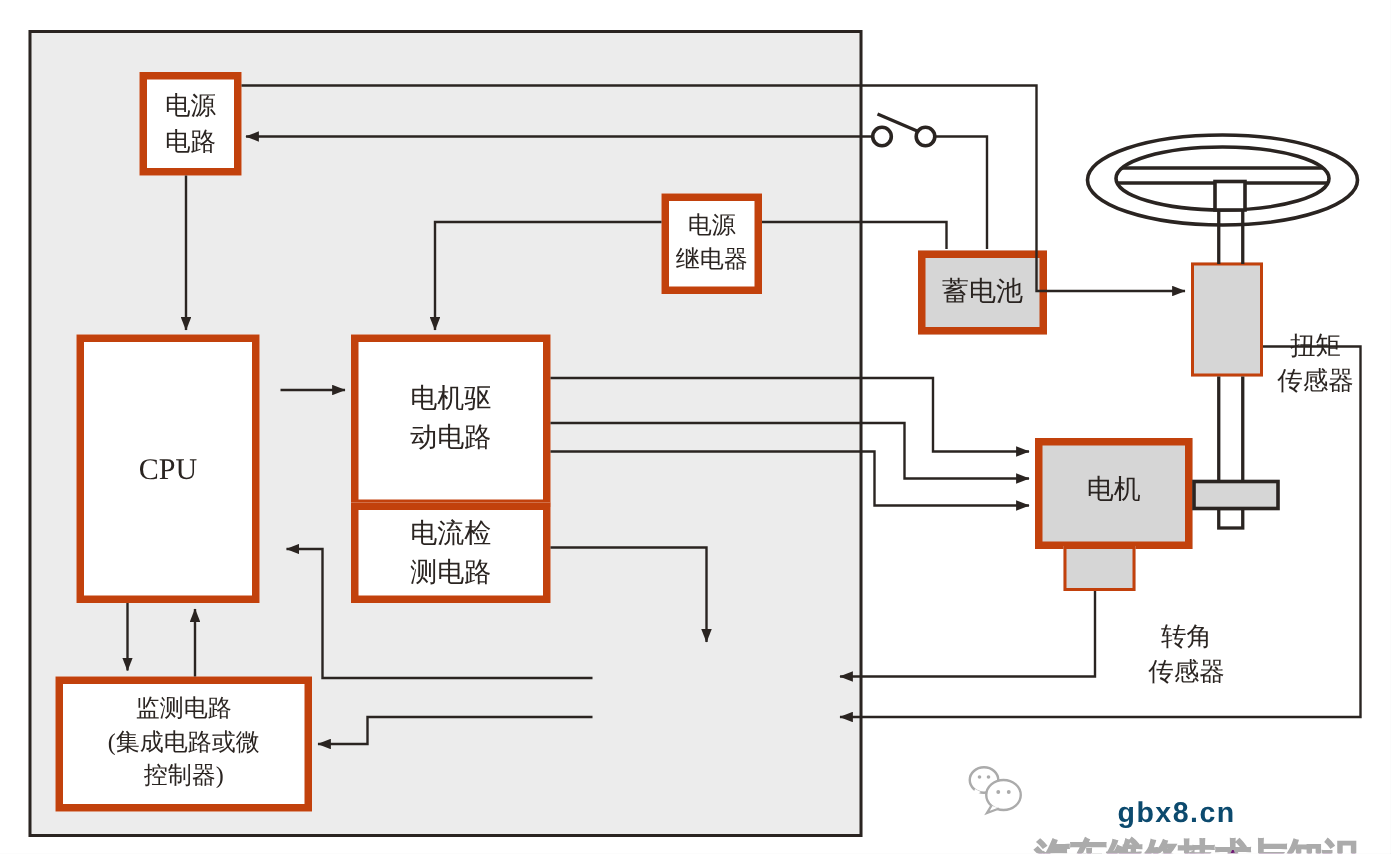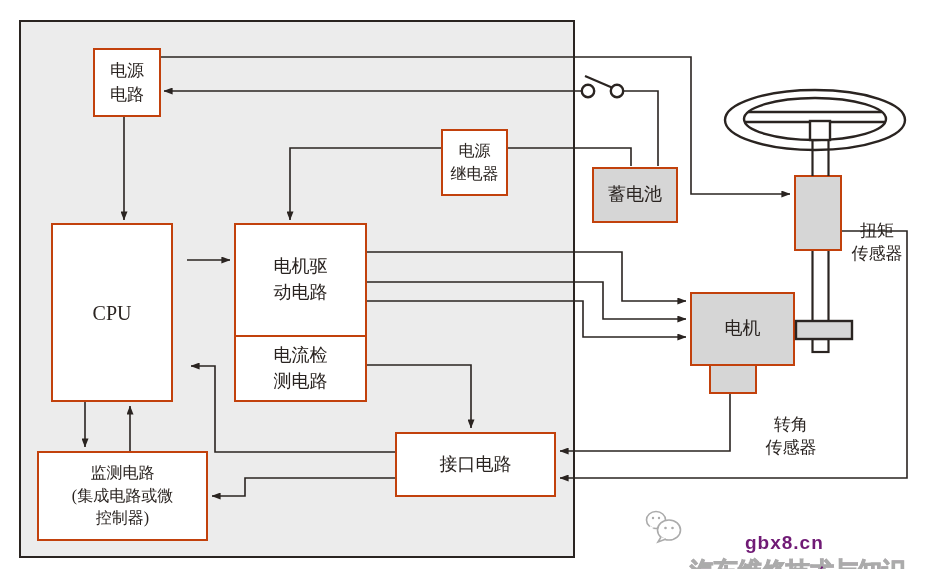--- a/index.html
+++ b/index.html
@@ -7,47 +7,47 @@
     position:relative;width:927px;height:569px;background:#ffffff;overflow:hidden;
     font-family:"Liberation Serif","DejaVu Serif",serif;color:#2a2421;
   }
   .abs{position:absolute;box-sizing:border-box;}
   #boundary{
     left:19px;top:20px;width:556px;height:538px;
     background:#ececec;border:2px solid #2a2421;z-index:1;
   }
   .blk{
     display:flex;align-items:center;justify-content:center;text-align:center;
-    background:#ffffff;border:2px solid #c2410c;z-index:4;
+    background:#ffffff;border:5px solid #c2410c;z-index:4;
   }
   .blk.gray{background:#d6d6d6;}
   .lbl{white-space:pre-line;line-height:1.4;}
   .freelabel{z-index:4;text-align:center;white-space:pre-line;line-height:1.35;font-size:17px;margin-top:46px;}
   #b-power   {left:93px;  top:48px;  width:68px;  height:69px;  font-size:17px;}
   #b-relay   {left:441px; top:129px; width:67px;  height:67px;  font-size:16px;}
-  #b-battery {left:592px; top:167px; width:86px;  height:56px;  font-size:18px;}
+  #b-battery {left:612px; top:167px; width:86px;  height:56px;  font-size:18px;}
   #b-cpu     {left:51px;  top:223px; width:122px; height:179px; font-size:20px;}
   #b-drive   {left:234px; top:223px; width:133px; height:115px; font-size:18px;font-family:Liberation Mono, monospace;}
   #b-current {left:234px; top:335px; width:133px; height:67px;  font-size:18px;}
   #b-monitor {left:37px;  top:451px; width:171px; height:90px;  font-size:16px;}
   #b-iface   {left:395px; top:432px; width:161px; height:65px;  font-size:18px;}
   #b-torque  {left:794px; top:175px; width:48px;  height:76px;  border-width:2px;}
-  #b-motor   {left:690px; top:292px; width:105px; height:74px;  font-size:18px;}
+  #b-motor   {left:690px; top:292px; width:105px; height:74px;  font-size:18px;font-family:Liberation Mono, monospace;}
   #b-angle   {left:709px; top:364px; width:48px;  height:30px;  border-width:2px;}
   #l-torque  {left:846px; top:174px; width:62px;}
   #l-angle   {left:760px; top:368px; width:62px;}
   #wires{left:0;top:0;width:927px;height:569px;z-index:6;pointer-events:none;}
   #watermark{left:630px;top:503px;width:297px;height:60px;z-index:3;}
   #wm-logo{position:absolute;left:14px;top:6px;}
   #wm-text{
     position:absolute;left:60px;top:8px;font-size:24px;letter-spacing:0px;
     color:#701a75;-webkit-text-stroke:1.1px #ababab;font-weight:bold;margin-top:44px;
   }
   #wm-site{
-    position:absolute;left:115px;top:29px;font-size:19px;font-weight:bold;color:#701a75;
+    position:absolute;left:115px;top:29px;font-size:19px;font-weight:bold;color:#0c4a6e;
     font-family:"Liberation Sans","DejaVu Sans",sans-serif;letter-spacing:1px;
   }
 </style>
 </head>
 <body>
 
 <div id="stage">
 
   <div id="boundary" class="abs"></div>
 
@@ -63,23 +63,20 @@
 动电路</span>
   </div>
   <div id="b-current" class="abs blk">
     <span class="lbl">电流检
 测电路</span>
   </div>
   <div id="b-monitor" class="abs blk">
     <span class="lbl">监测电路
 (集成电路或微
 控制器)</span>
-  </div>
-  <div id="b-iface" class="abs blk">
-    <span class="lbl">接口电路</span>
   </div>
 
   <div id="b-relay" class="abs blk">
     <span class="lbl">电源
 继电器</span>
   </div>
   <div id="b-battery" class="abs blk gray">
     <span class="lbl">蓄电池</span>
   </div>
   <div id="b-torque" class="abs blk gray"></div>

